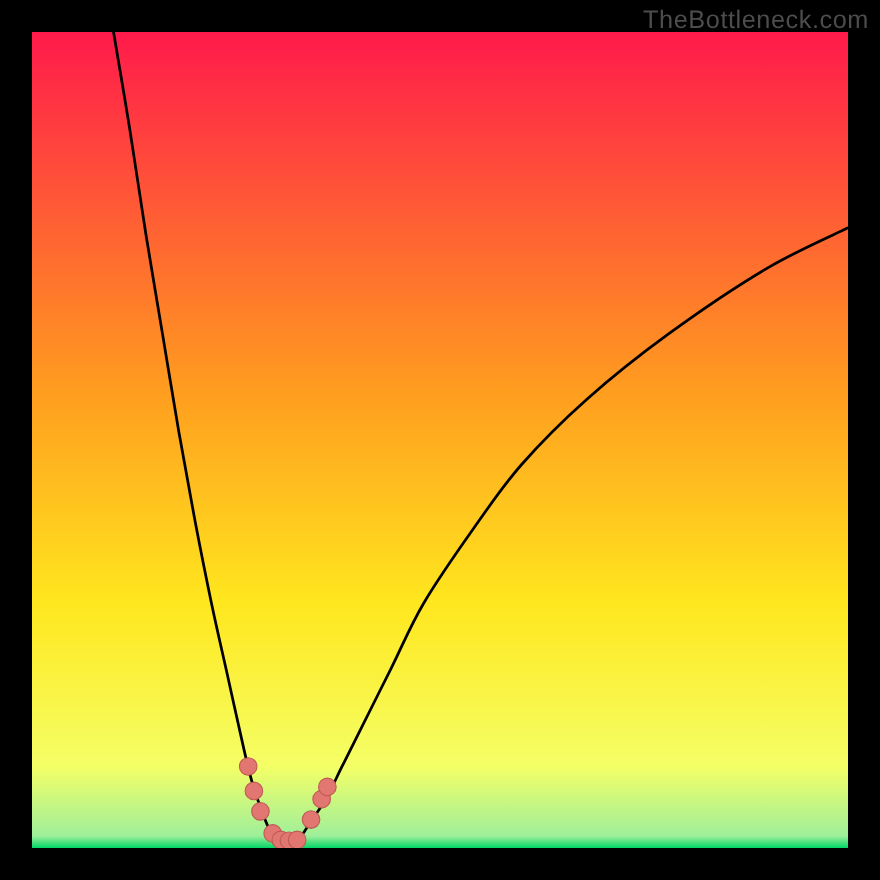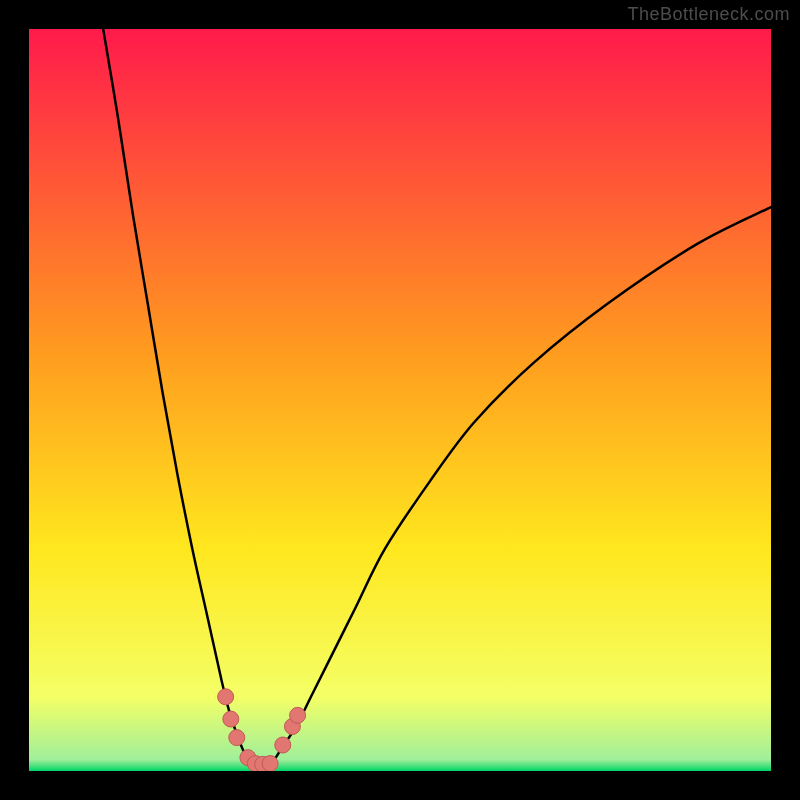--- a/index.html
+++ b/index.html
@@ -15,21 +15,21 @@
     position: absolute;
     left: 0; top: 0;
     width: 800px; height: 800px;
     background: #000;
   }
   .watermark {
     position: absolute;
     top: 4px;
     right: 10px;
     color: #4d4d4d;
-    font-size: 18px;
+    font-size: 23px;
     font-weight: 500;
     letter-spacing: 0.5px;
     z-index: 10;
   }
   svg.plot {
     position: absolute;
     left: 29px;
     top: 29px;
     width: 742px;
     height: 742px;

